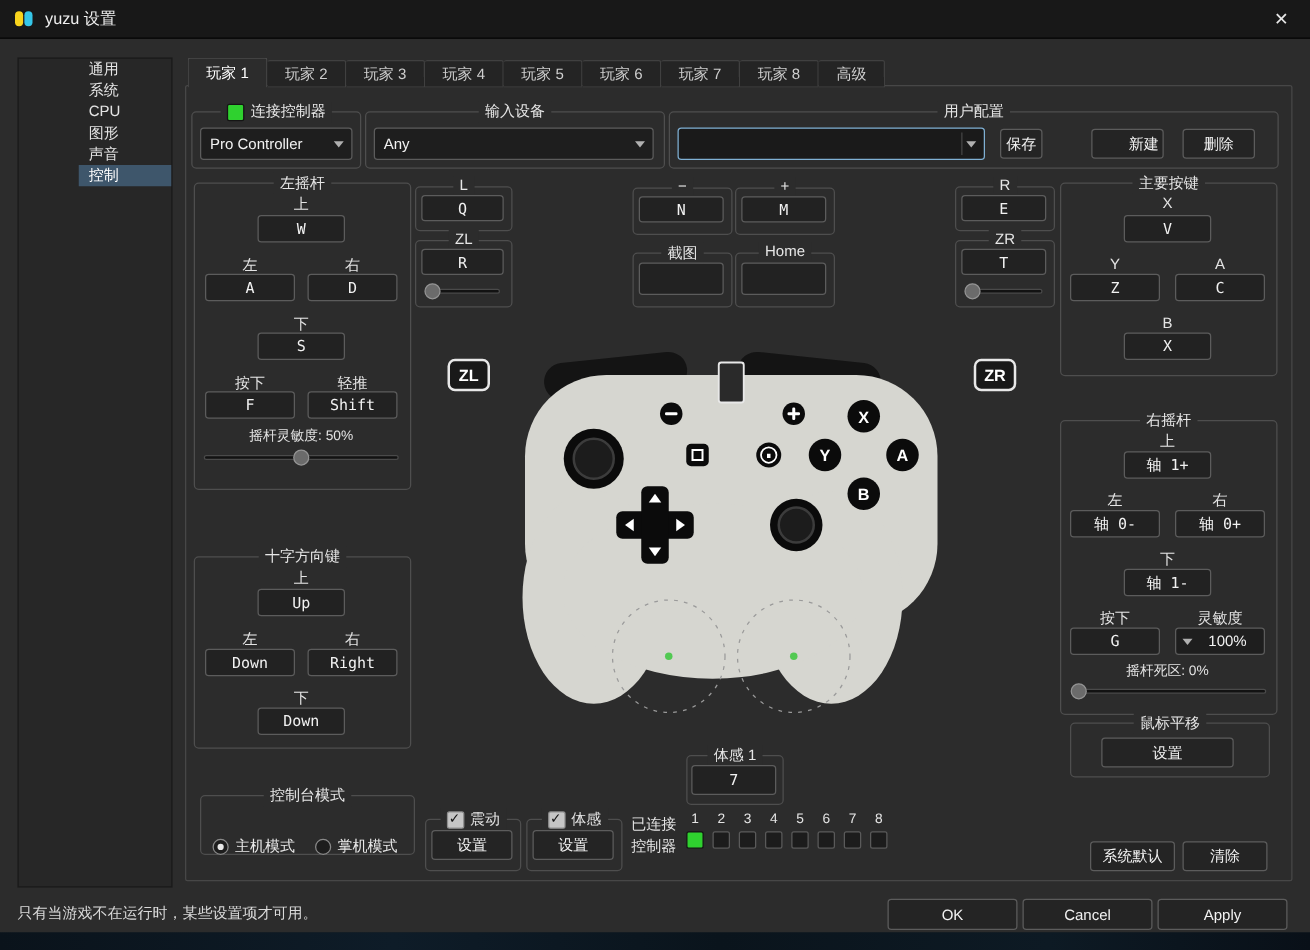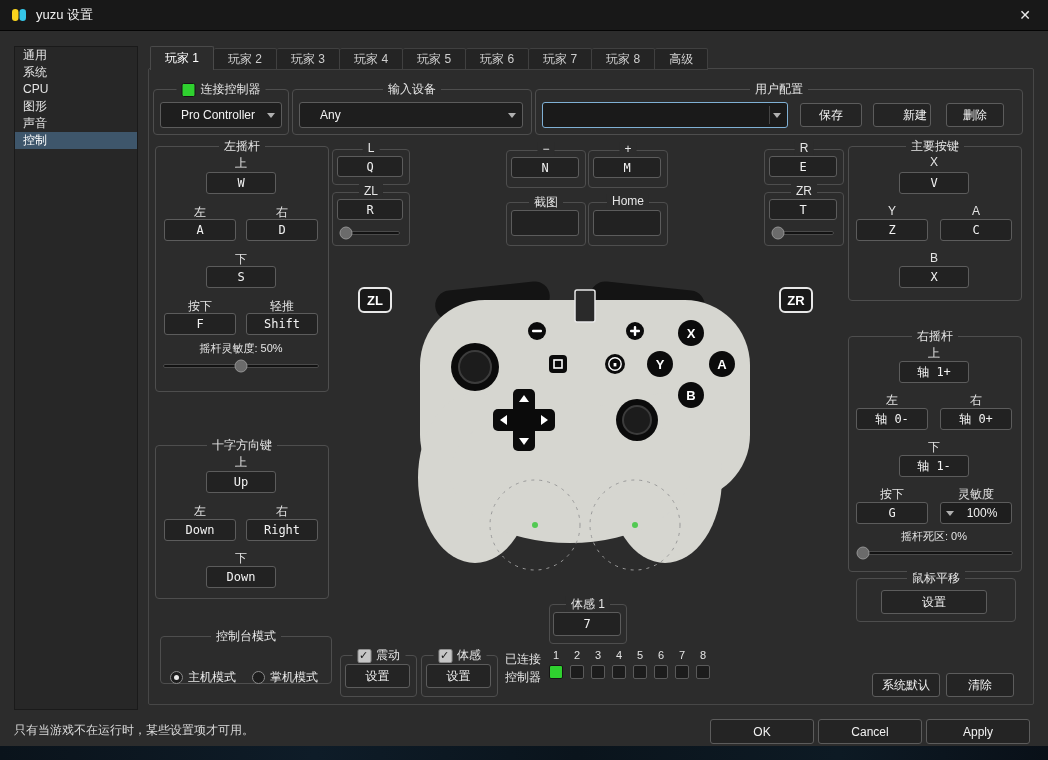--- a/index.html
+++ b/index.html
@@ -13,40 +13,40 @@
   .win { position:absolute; left:0; top:0; width:1048px; height:746px; background:#2c2c2c; }
 
   
   .titlebar { position:absolute; left:0; top:0; width:100%; height:30px; background:#181818; border-bottom:1px solid #050505; display:flex; align-items:center; }
   .tb-icon { margin-left:10px; display:flex; }
   .tb-title { font-size:13px; margin-left:8px; color:#f0f0f0; }
   .tb-close { position:absolute; right:0; top:0; width:46px; height:30px; display:flex; align-items:center; justify-content:center; font-size:14px; color:#e8e8e8; }
 
   
   .sidebar { position:absolute; left:14px; top:46px; width:124px; height:664px; background:#272727; border:1px solid #1a1a1a; box-sizing:border-box; }
-  .side-item { height:17px; line-height:17px; font-size:12px; padding-left:8px; color:#e4e4e4; }
+  .side-item { height:17px; line-height:17px; font-size:12px; padding-left:8px; color:#e4e4e4;margin-left:48px; }
   .side-item.sel { background:#3e566b; color:#fff; }
 
   
   .tabbar { position:absolute; left:150px; top:46px; display:flex; z-index:3; }
   .tab { height:20px; line-height:20px; margin-top:2px; padding:0 14px; font-size:12px; background:#242424; border:1px solid #404040; border-left:none; color:#cfcfcf; border-radius:2px 2px 0 0; }
   .tab:first-child { border-left:1px solid #404040; }
   .tab.sel { background:#2c2c2c; height:23px; line-height:22px; margin-top:0; border-bottom:none; color:#ffffff; border-color:#4a4a4a; }
   .pane { position:absolute; left:148px; top:68px; width:886px; height:637px; border:1px solid #474747; border-radius:2px; box-sizing:border-box; z-index:1; }
 
   
   .gb { position:absolute; border:1px solid #4e4e4e; border-radius:4px; z-index:2; }
   .gbt { position:absolute; top:-9px; left:50%; transform:translateX(-50%); background:#2c2c2c; padding:0 5px; font-size:12px; white-space:nowrap; display:flex; align-items:center; gap:5px; color:#e6e6e6; }
 
   
   .lb { position:absolute; font-size:12px; text-align:center; color:#e4e4e4; z-index:2; }
   .lb.small { font-size:11px; }
   .kb { position:absolute; background:#222222; border:1px solid #5c5c5c; border-radius:3px; color:#f2f2f2; font-family:"DejaVu Sans Mono",monospace; font-size:12px; display:flex; align-items:center; justify-content:center; box-sizing:border-box; z-index:2; }
   .pb { position:absolute; background:#242424; border:1px solid #5c5c5c; border-radius:3px; color:#f2f2f2; font-size:12px; display:flex; align-items:center; justify-content:center; box-sizing:border-box; z-index:2; }
-  .combo { position:absolute; background:#1e1e1e; border:1px solid #5c5c5c; border-radius:3px; color:#f2f2f2; font-size:12px; display:flex; align-items:center; padding:0 18px 0 20px; box-sizing:border-box; z-index:2; }
+  .combo { position:absolute; background:#1e1e1e; border:1px solid #5c5c5c; border-radius:3px; color:#f2f2f2; font-size:12px; display:flex; align-items:center; padding:0 18px 0 7px; box-sizing:border-box; z-index:2; }
   .car { position:absolute; right:6px; top:50%; margin-top:-2px; width:0; height:0; border-left:4px solid transparent; border-right:4px solid transparent; border-top:5px solid #b0b0b0; }
   .combo.focus { border-color:#7fb0d4; background:#1a1a1a; }
   .combo .sep { position:absolute; right:17px; top:3px; bottom:3px; width:1px; background:#454545; }
   .combo.arrow-left { padding:0 6px 0 18px; justify-content:center; }
   .combo.arrow-left .car { left:5px; right:auto; }
 
   .slider { position:absolute; z-index:2; }
   .str { position:absolute; left:1px; right:1px; top:50%; margin-top:-2px; height:2px; background:#121212; border:1px solid #4a4a4a; border-radius:2px; }
   .shd { position:absolute; top:50%; width:13px; height:13px; background:#6b6b6b; border:1px solid #949494; border-radius:50%; transform:translate(-50%,-50%); box-sizing:border-box; }
 
@@ -130,21 +130,21 @@
   <div class="gb" style="left:535px;top:89px;width:486px;height:44px;">
     <div class="gbt">
         <span>用户配置</span>
       </div>
   </div>
   <div class="combo focus" style="left:542px;top:102px;width:246px;height:26px;">
     <span></span>
     <span class="sep"></span>
     <span class="car"></span>
   </div>
-  <div class="pb" style="left:800px;top:103px;width:62px;height:24px;text-align:right;">保存</div>
+  <div class="pb" style="left:800px;top:103px;width:34px;height:24px;text-align:right;">保存</div>
   <div class="pb" style="left:873px;top:103px;width:58px;height:24px;padding-left:26px;">新建</div>
   <div class="pb" style="left:946px;top:103px;width:58px;height:24px;">删除</div>
 
   <div class="gb" style="left:155px;top:146px;width:172px;height:244px;">
     <div class="gbt">
         <span>左摇杆</span>
       </div>
   </div>
   <div class="lb" style="left:206px;top:155px;width:70px;">上</div>
   <div class="kb" style="left:206px;top:172px;width:70px;height:22px;">W</div>

